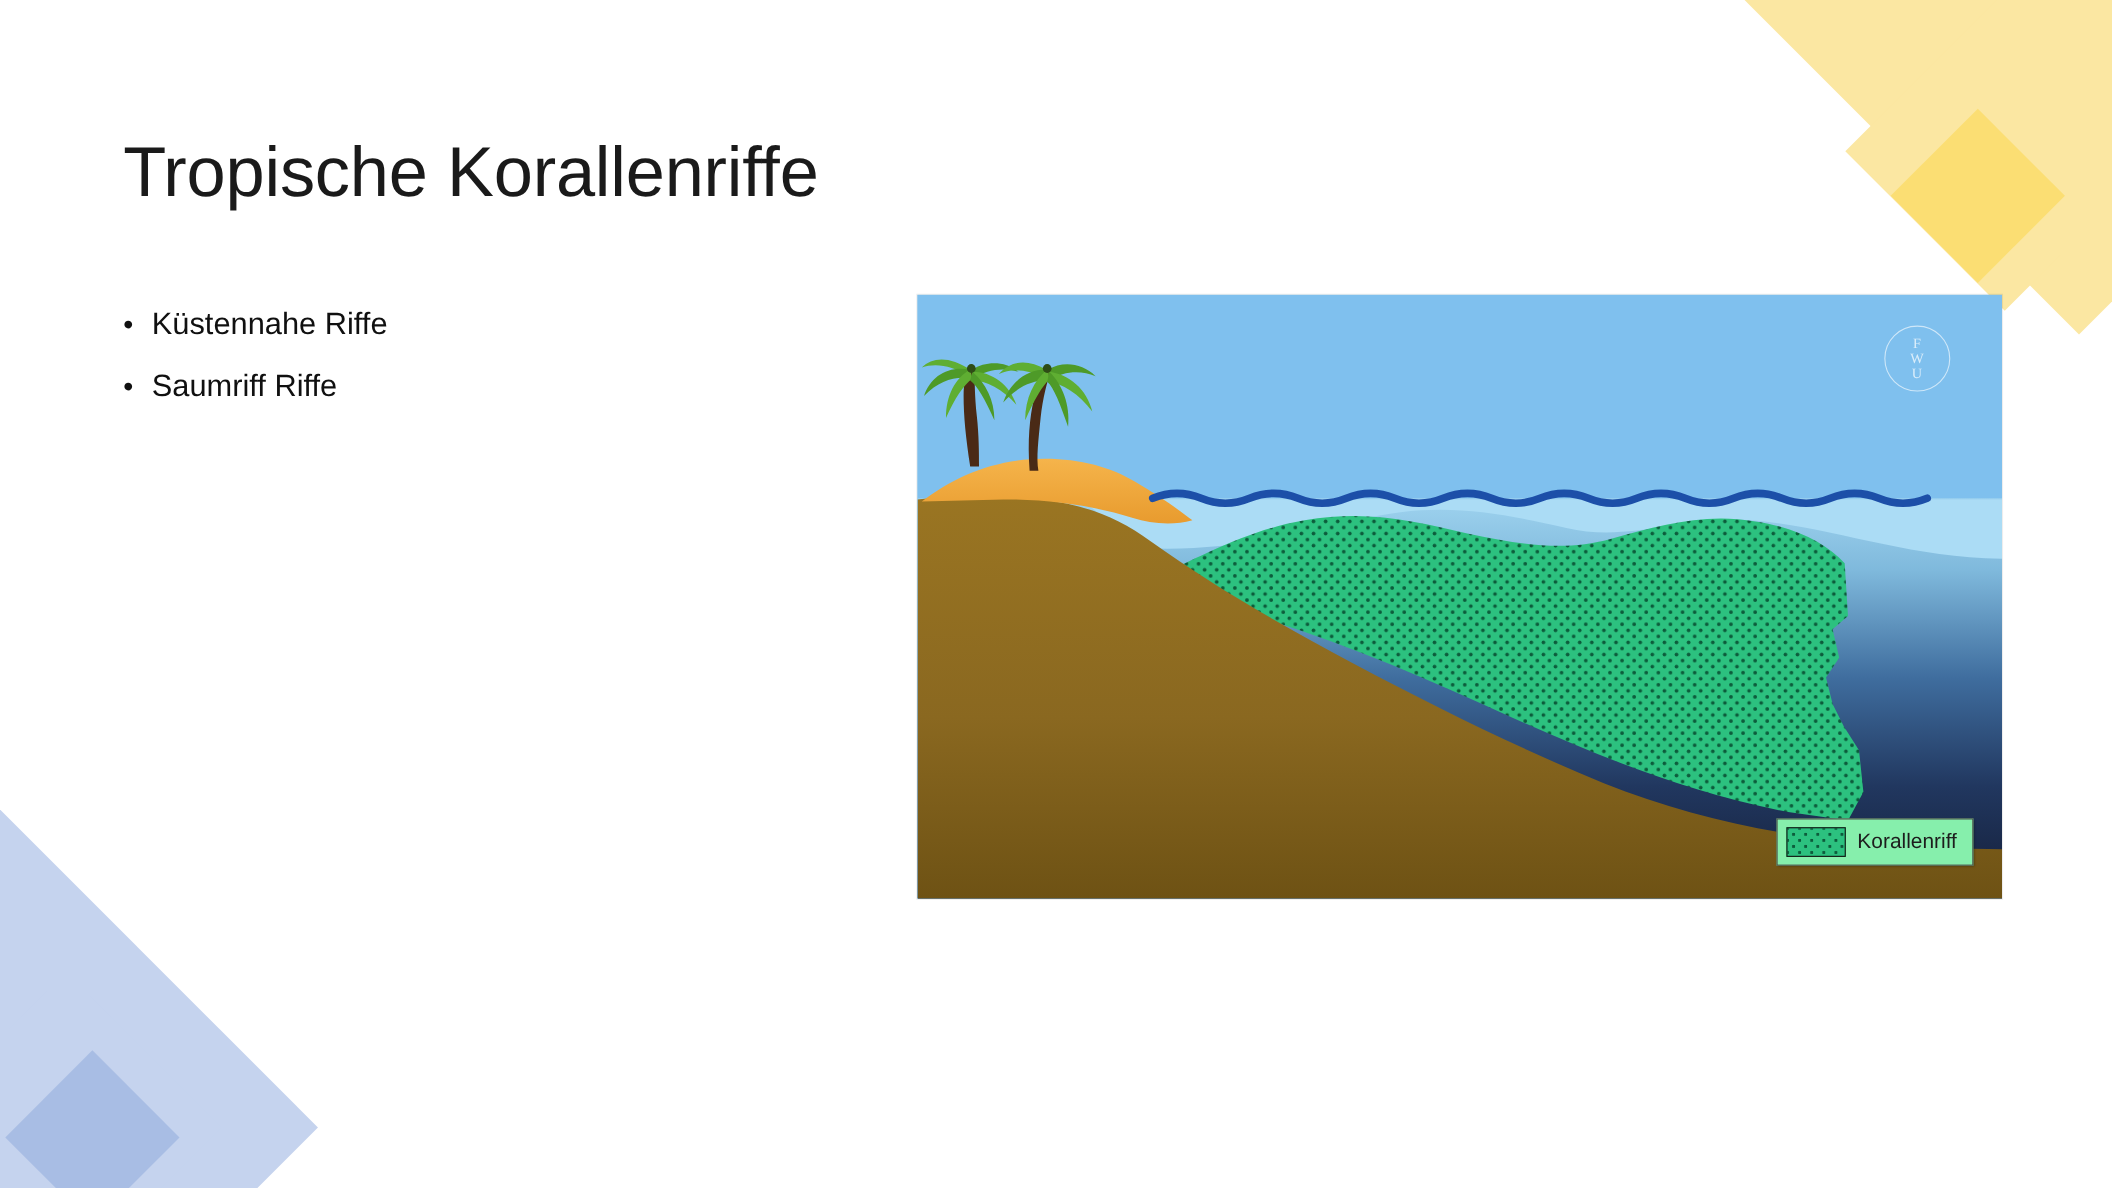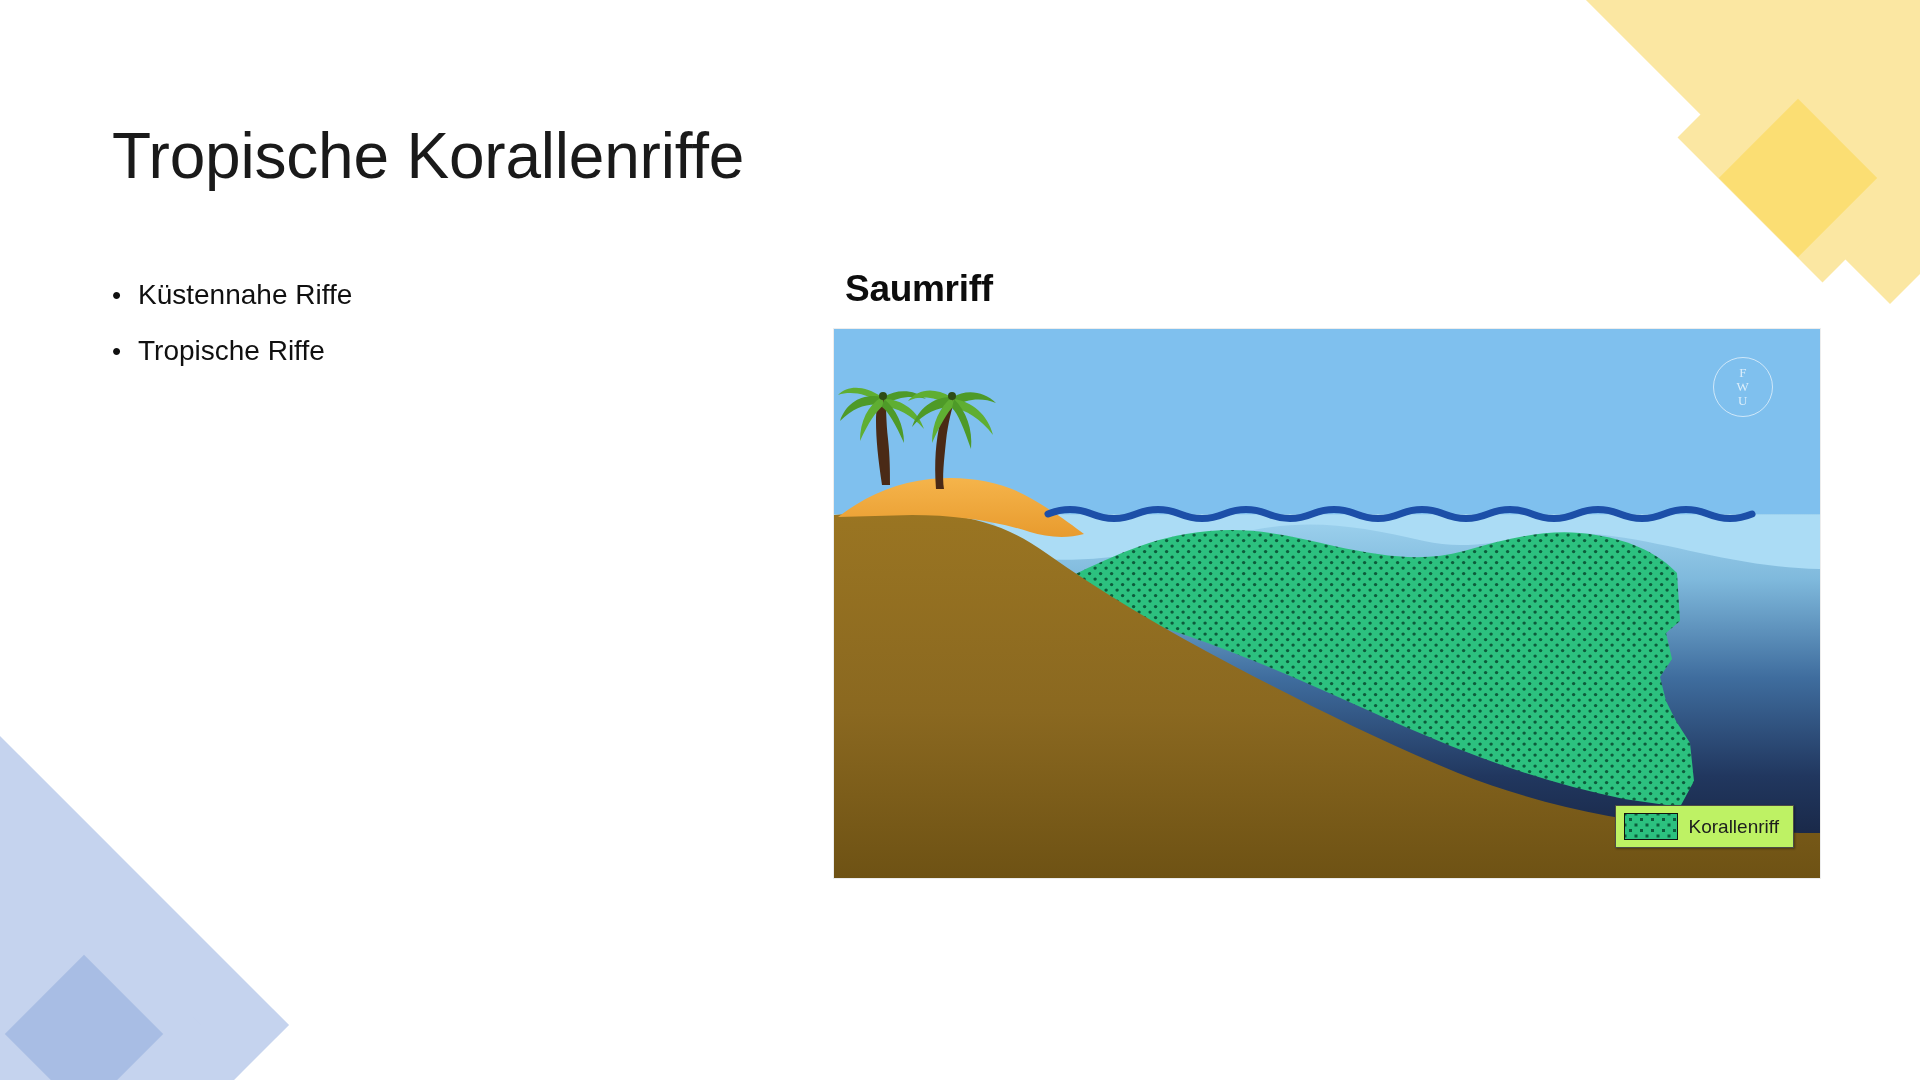--- a/index.html
+++ b/index.html
@@ -120,21 +120,21 @@
     font-size:13px;
     line-height:14px;
     font-family:"Liberation Serif", serif;
     letter-spacing:0.5px;
   }
 
   
   .legend{
     position:absolute;
     right:26px;bottom:30px;
-    background:#bef264;
+    background:#86efac;
     border:1.5px solid #4c4c46;
     padding:7px 14px 7px 8px;
     display:flex;
     align-items:center;
     gap:11px;
     box-shadow:1px 1px 2px rgba(0,0,0,0.35);
   }
   .legend-swatch{
     width:52px;height:25px;
     border:1.5px solid #12120f;
@@ -164,27 +164,26 @@
 
 <h1 class="slide-title">Tropische Korallenriffe</h1>
 
 <div class="bullets">
   <div class="bullet-row">
     <span class="bullet-dot">•</span>
     <span class="bullet-text">Küstennahe Riffe</span>
   </div>
   <div class="bullet-row">
     <span class="bullet-dot">•</span>
-    <span class="bullet-text">Tropische Riffe</span>
+    <span class="bullet-text">Saumriff Riffe</span>
   </div>
 </div>
 
 <div class="figure">
 
-  <div class="fig-caption">Saumriff</div>
 
   <div class="fig-frame">
 
     <svg class="fig-svg" viewBox="0 0 986 549" preserveAspectRatio="none">
       <defs>
         <linearGradient id="deepWater" x1="0" y1="0" x2="0" y2="1">
           <stop offset="0%" stop-color="#9FD3EF"></stop>
           <stop offset="18%" stop-color="#7FB9DC"></stop>
           <stop offset="45%" stop-color="#3F6D9E"></stop>
           <stop offset="72%" stop-color="#21375F"></stop>

